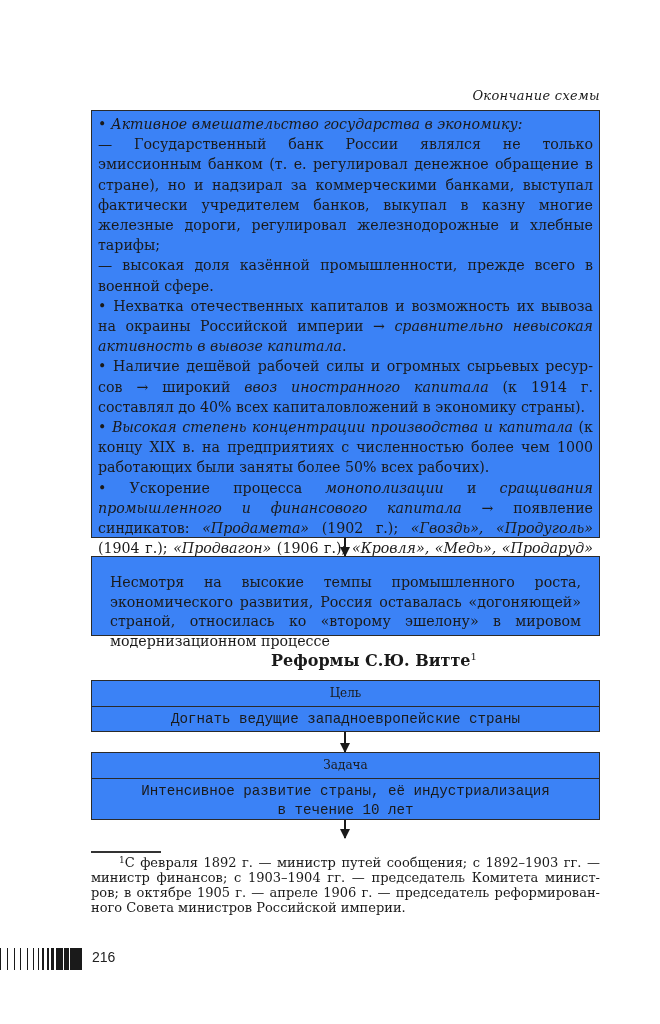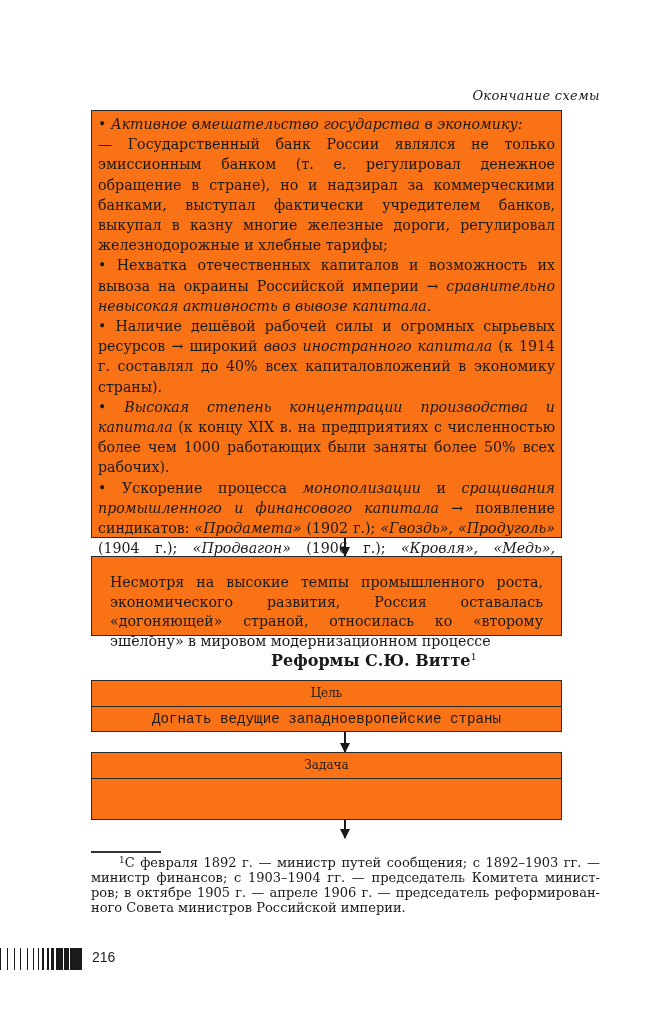--- a/index.html
+++ b/index.html
@@ -6,23 +6,23 @@
     body {
       width: 660px; height: 1024px; position: relative; overflow: hidden;
       font-family: "DejaVu Serif", "Liberation Serif", serif;
       color: #1a1a1a;
     }
     .caption {
       position: absolute; right: 60px; top: 88px;
       font-style: italic; font-size: 13px; letter-spacing: 0.3px;
     }
     .box {
-      position: absolute; left: 91px; width: 471px;
+      position: absolute; left: 91px; width: 509px;
       border: 1.5px solid #2a2a2a; box-sizing: border-box;
-      background: #f97316;
+      background: #3b82f6;
     }
     .box-main { top: 110px; height: 428px; padding: 3px 6px 0 6px; }
     .box-main p {
       margin: 0; font-size: 14.2px; line-height: 20.2px; text-align: justify;
       hyphens: manual;
     }
     .box-concl { top: 556px; height: 80px; padding: 4px 6px 0 6px; }
     .box-concl p { margin: 12px; font-size: 14.2px; line-height: 19.6px; text-align: justify; }
     i { font-style: italic; }
     .arrow {
@@ -67,20 +67,21 @@
     }
   </style>
 </head>
 <body>
 
 <div class="caption">Окончание схемы</div>
 
 <div class="box box-main" id="main-box">
     <p><span>• </span><i>Активное вмешательство государства в экономику:</i></p>
     <p><span>— Государственный банк России являлся не только эмиссионным банком (т. е. регулировал денежное обращение в стране), но и над­зирал за коммерческими банками, выступал фактически учреди­телем банков, выкупал в казну многие железные дороги, регули­ровал железнодорожные и хлебные тарифы;</span></p>
+    <p><span>— высокая доля казённой промышленности, прежде всего в воен­ной сфере.</span></p>
     <p><span>• Нехватка отечественных капиталов и возможность их вывоза на окраины Российской империи → </span><i>сравнительно невысокая актив­ность в вывозе капитала</i><span>.</span></p>
     <p><span>• Наличие дешёвой рабочей силы и огромных сырьевых ресур­сов → широкий </span><i>ввоз иностранного капитала</i><span> (к 1914 г. составлял до 40% всех капиталовложений в экономику страны).</span></p>
     <p><span>• </span><i>Высокая степень концентрации производства и капитала</i><span> (к концу XIX в. на предприятиях с численностью более чем 1000 работающих были заняты более 50% всех рабочих).</span></p>
     <p><span>• Ускорение процесса </span><i>монополизации</i><span> и </span><i>сращивания промышлен­ного и финансового капитала</i><span> → появление синдикатов: </span><i>«Прода­мета»</i><span> (1902 г.); </span><i>«Гвоздь», «Продуголь»</i><span> (1904 г.); </span><i>«Продвагон»</i><span> (1906 г.); </span><i>«Кровля», «Медь», «Продаруд»</i><span> (1907 г.). В 1900–1905 гг. в России существовало более 30 разрешённых правитель­ством синдикатов и большое число тайных, официально не заре­гистрированных</span></p>
   </div>
 
 <div class="arrow" style="top:538px;height:18px;"></div>
 
 <div class="box box-concl">
   <p>Несмотря на высокие темпы промышленного роста, экономичес­кого развития, Россия оставалась «догоняющей» страной, отно­силась ко «второму эшелону» в мировом модернизационном про­цессе</p>
@@ -92,20 +93,24 @@
 
 <div class="box box-table box-goal">
   <div class="hdr">Цель</div>
   <div class="body">Догнать ведущие западноевропейские страны</div>
 </div>
 
 <div class="arrow" style="top:732px;height:20px;"></div>
 
 <div class="box box-table box-task">
   <div class="hdr">Задача</div>
+  <div class="body">
+    <div>Интенсивное развитие страны, её индустриализация</div>
+    <div>в течение 10 лет</div>
+  </div>
 </div>
 
 <div class="arrow" style="top:820px;height:18px;"></div>
 
 <div class="fn-rule"></div>
 <div class="footnote">
   <span class="indent"></span><sup>1</sup><span>С февраля 1892 г. — министр путей сообщения; с 1892–1903 гг. — министр финансов; с 1903–1904 гг. — председатель Комитета минист­ров; в октябре 1905 г. — апреле 1906 г. — председатель реформирован­ного Совета министров Российской империи.</span>
 </div>
 
 <div class="barcode" id="barcode">

